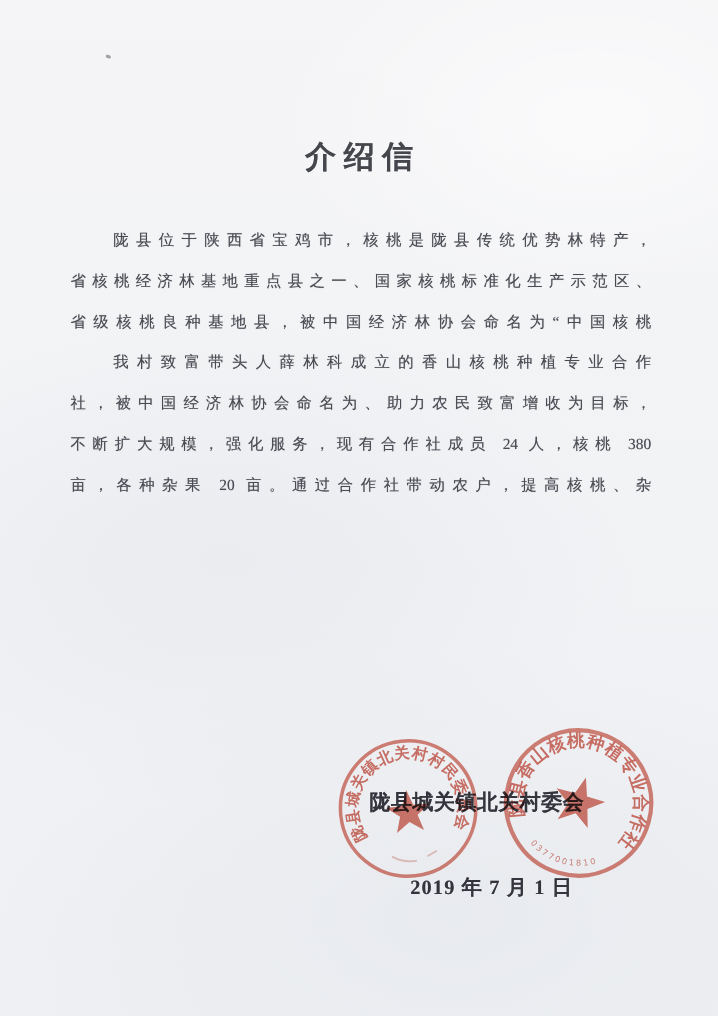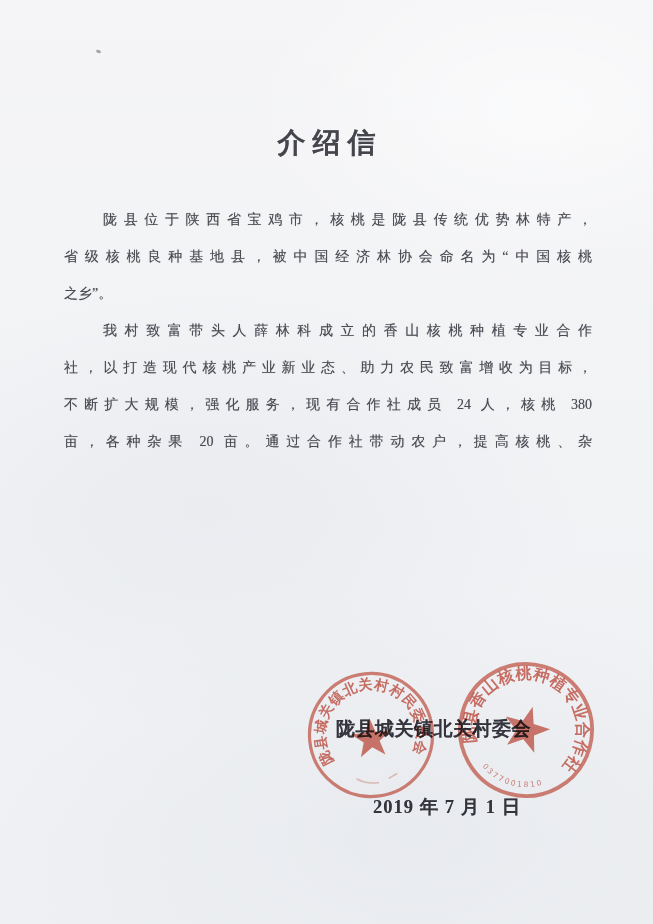--- a/index.html
+++ b/index.html
@@ -74,24 +74,24 @@
 <body>
 
 <div class="page">
 
   <div class="speck"></div>
 
   <div class="title">介绍信</div>
 
   <div class="body-text">
     <div class="line indent">陇县位于陕西省宝鸡市，核桃是陇县传统优势林特产，</div>
+    <div class="line">省核桃经济林基地重点县之一、国家核桃标准化生产示范区、</div>
     <div class="line">省级核桃良种基地县，被中国经济林协会命名为“中国核桃</div>
-    <div class="line end">之乡”。</div>
     <div class="line indent">我村致富带头人薛林科成立的香山核桃种植专业合作</div>
-    <div class="line">社，以打造现代核桃产业新业态、助力农民致富增收为目标，</div>
+    <div class="line">社，被中国经济林协会命名为、助力农民致富增收为目标，</div>
     <div class="line">不断扩大规模，强化服务，现有合作社成员 24 人，核桃 380</div>
     <div class="line">亩，各种杂果 20 亩。通过合作社带动农户，提高核桃、杂</div>
   </div>
 
   <div class="signature">陇县城关镇北关村委会</div>
   <div class="date">2019 年 7 月 1 日</div>
 
   <svg class="seal seal-left" width="158" height="158" viewBox="0 0 158 158">
     <defs>
       <path id="star5" d="M0 -21 L4.94 -6.8 L19.97 -6.49 L7.99 2.6 L12.34 16.99 L0 8.4 L-12.34 16.99 L-7.99 2.6 L-19.97 -6.49 L-4.94 -6.8 Z"></path>

